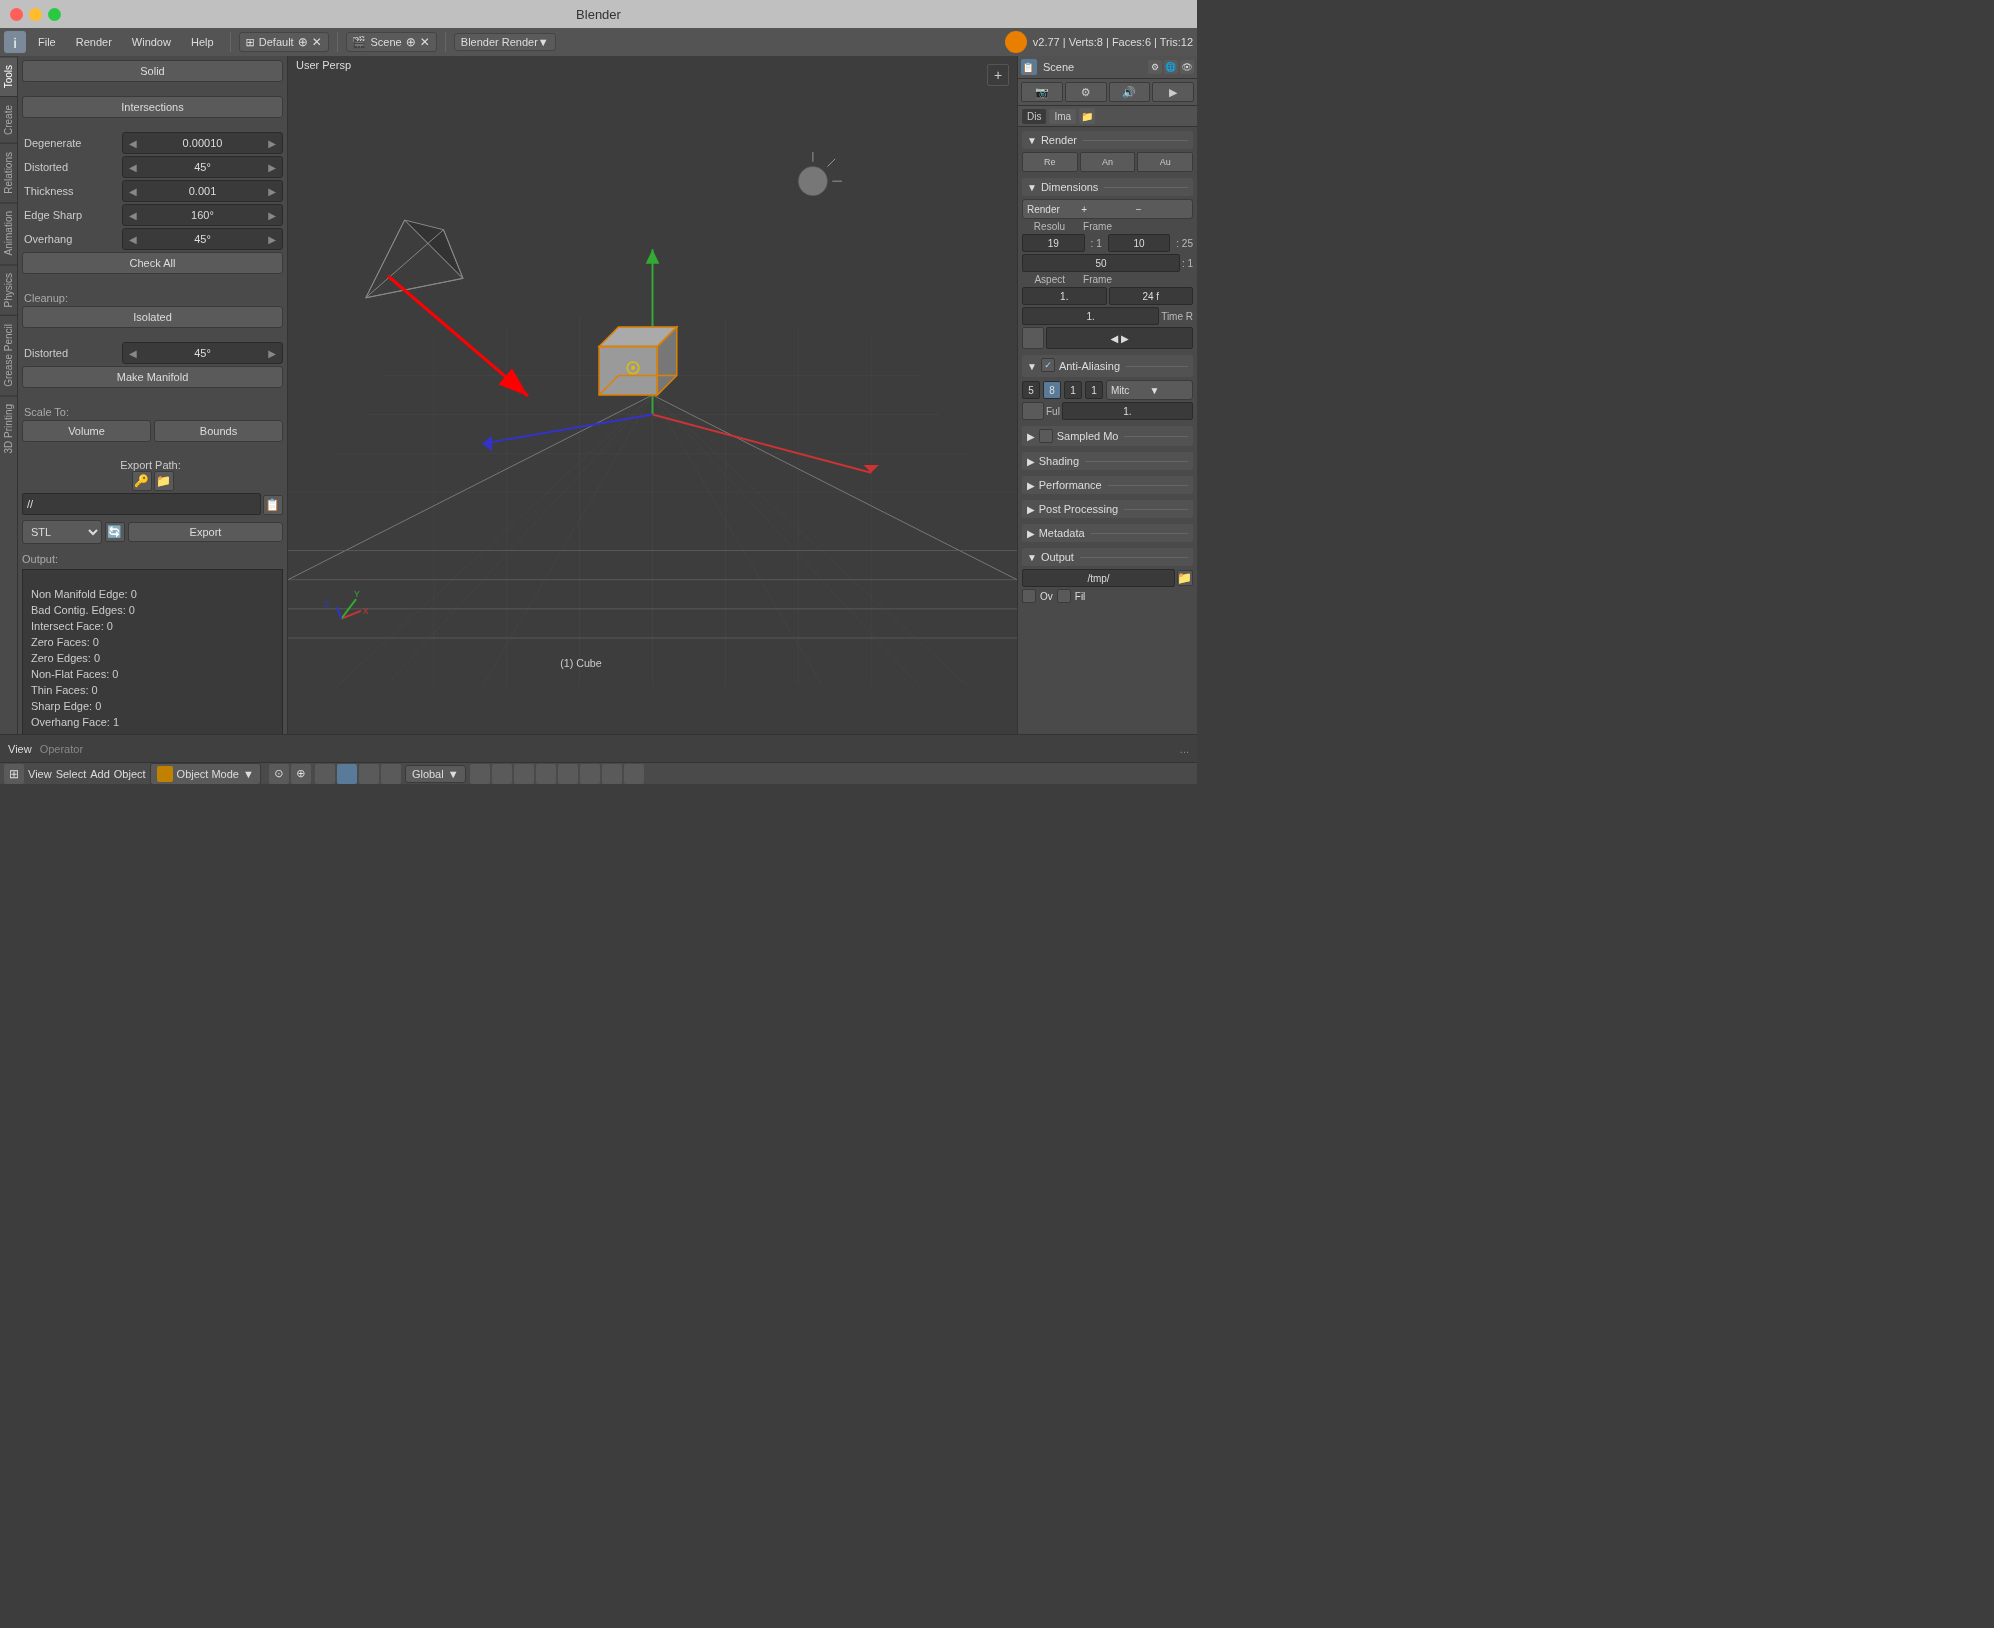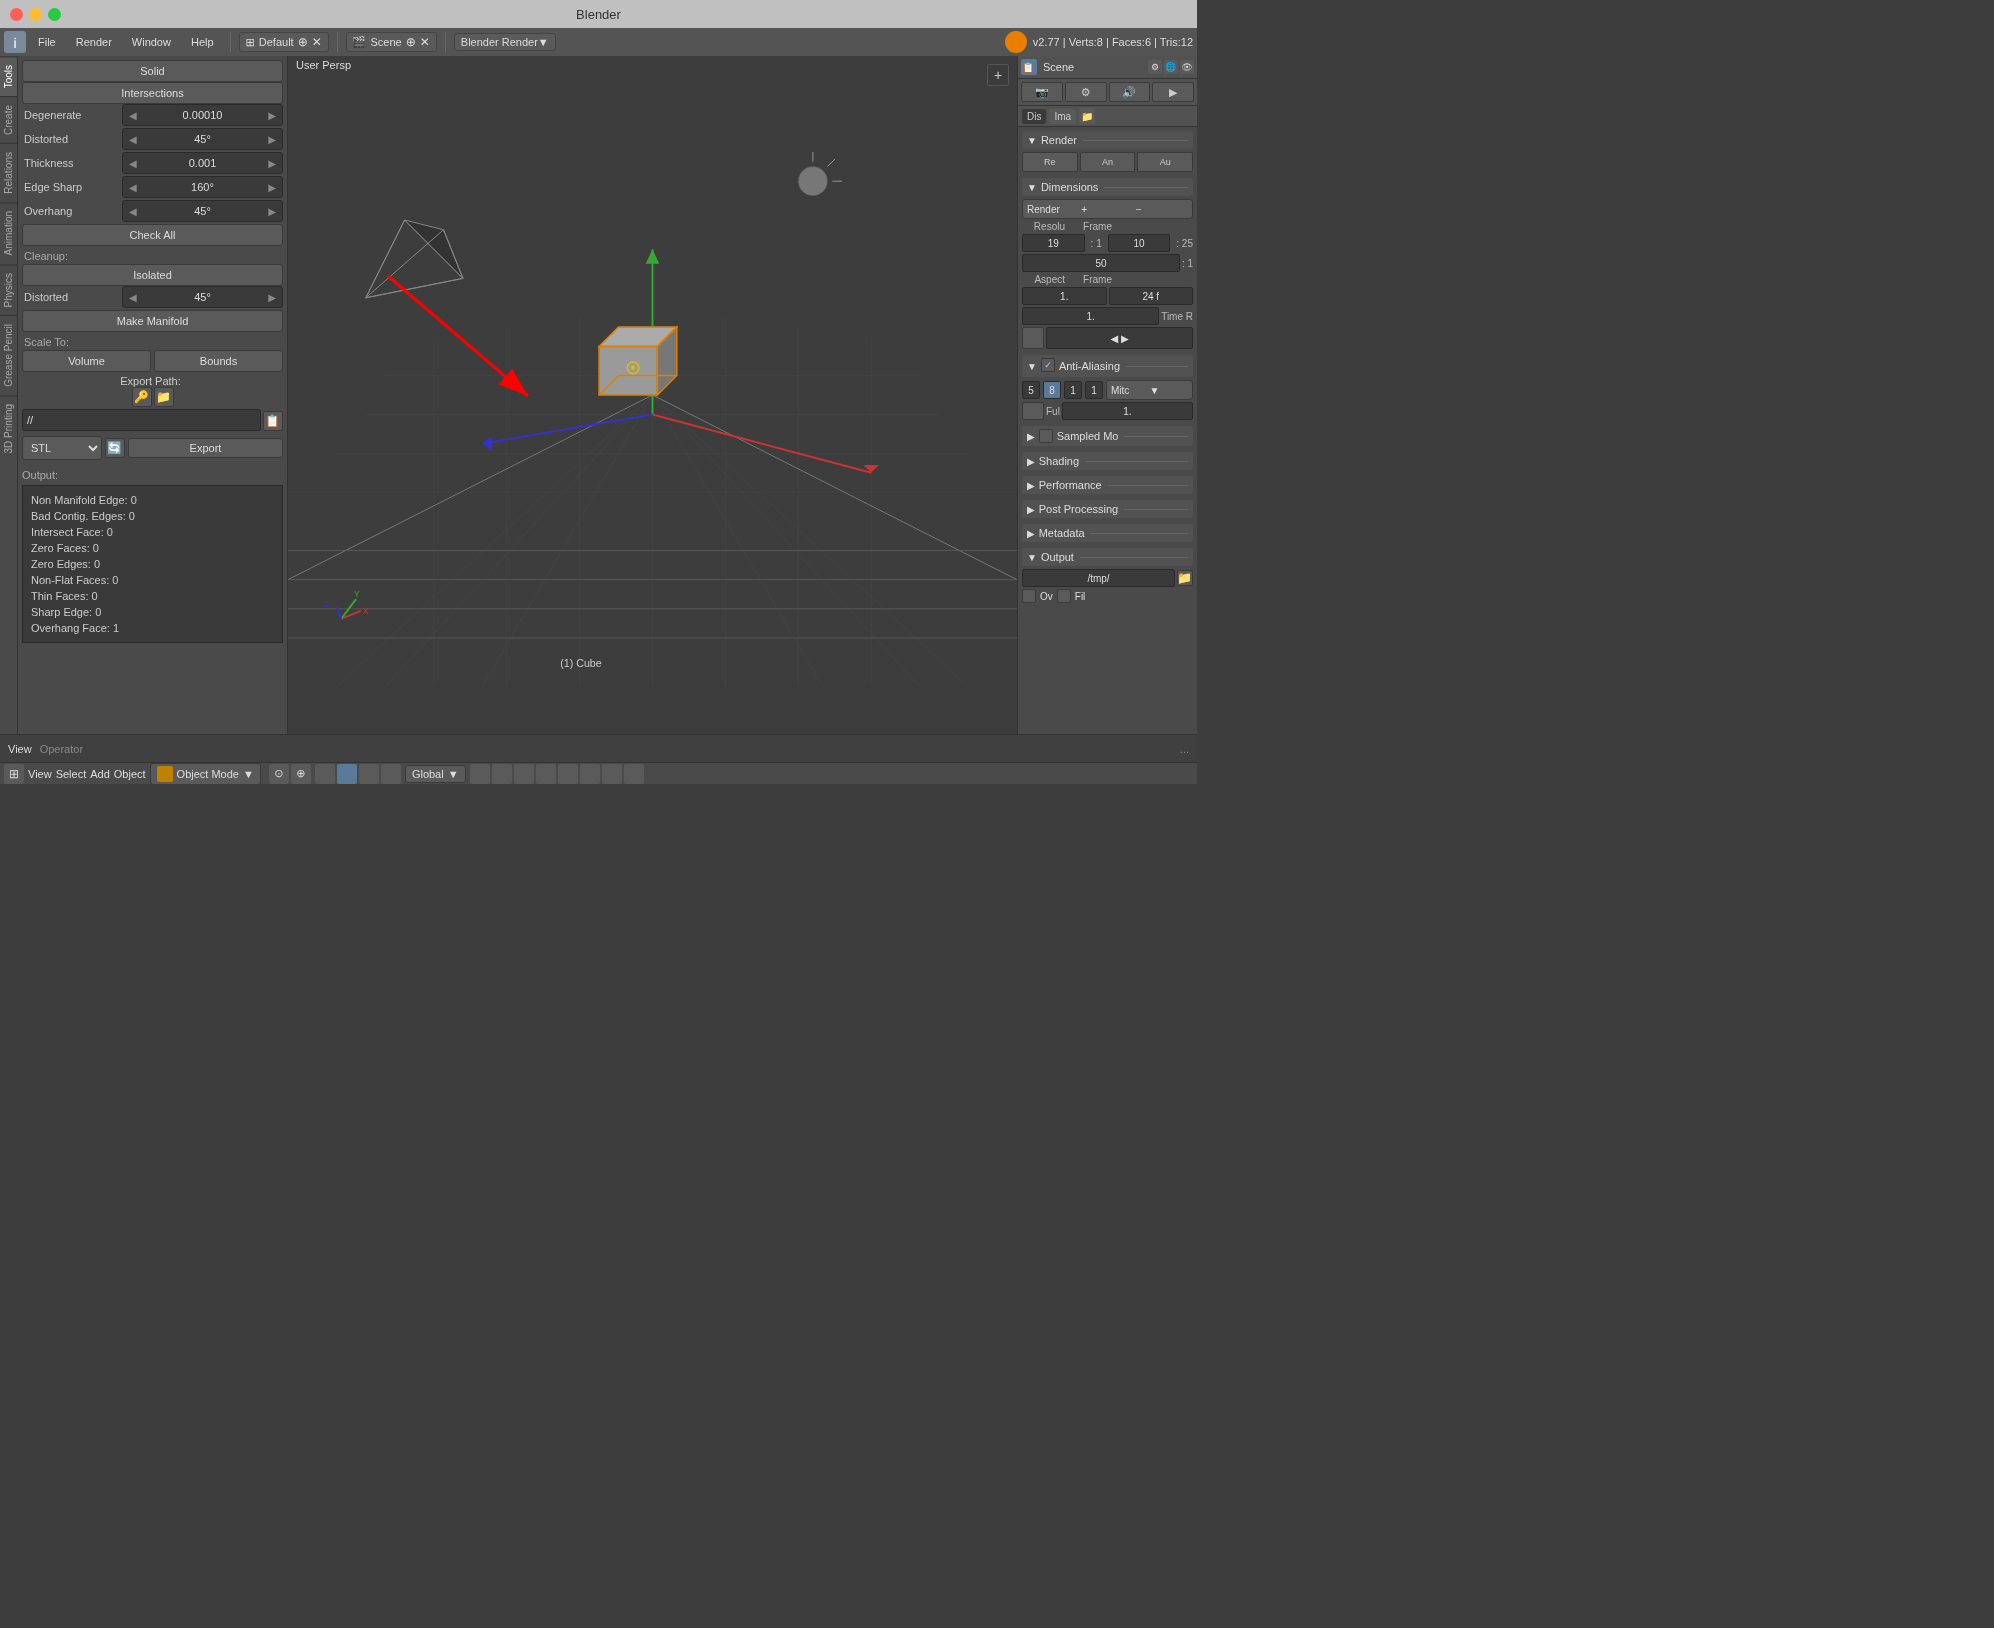--- a/index.html
+++ b/index.html
@@ -137,21 +137,21 @@
     .sidebar-btn {
       display: block;
       width: 100%;
       background: #5a5a5a;
       border: 1px solid #3a3a3a;
       border-radius: 3px;
       color: #ddd;
       padding: 4px 8px;
       text-align: center;
       cursor: pointer;
-      margin-bottom: 0;
+      margin-bottom: 14px;
       font-size: 11px;
     }
 
     .sidebar-row {
       display: flex;
       align-items: center;
       margin-bottom: 2px;
     }
     .sidebar-row-label {
       width: 100px;
@@ -268,21 +268,21 @@
     }
     .output-label {
       color: #aaa;
       font-size: 11px;
       margin-bottom: 4px;
     }
     .output-box {
       background: #3a3a3a;
       border: 1px solid #2a2a2a;
       border-radius: 0;
-      padding: 6px 8px;
+      padding: 16px 8px;
     }
     .output-item {
       color: #ccc;
       font-size: 11px;
       padding: 2px 0;
     }
 
     
     .viewport {
       flex: 1;

